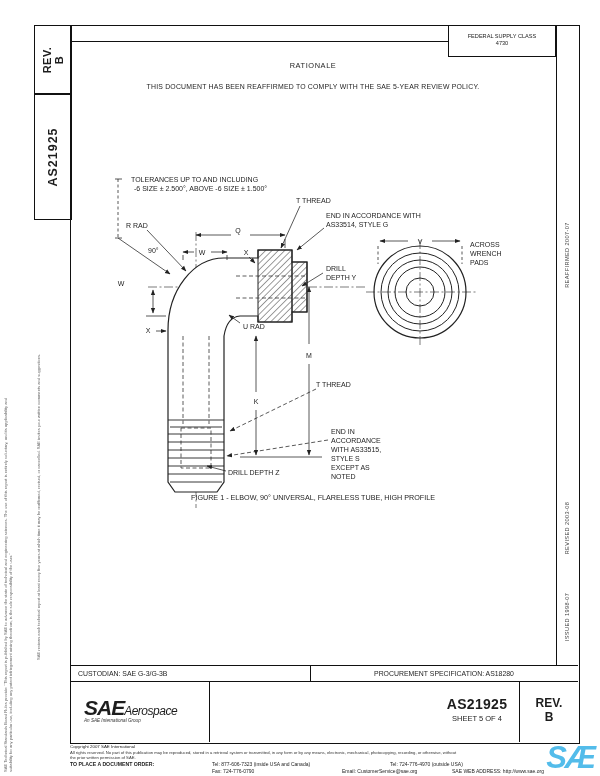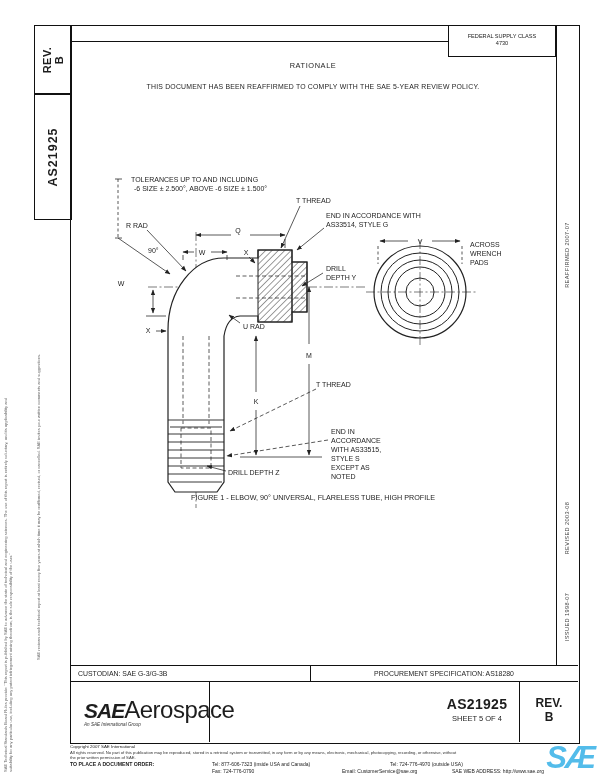--- a/index.html
+++ b/index.html
@@ -15,21 +15,21 @@
   .tinygray{font-size:4.1px;line-height:5px;color:#666;}
   .datetext{font-size:5.6px;letter-spacing:.4px;color:#444;}
   .revbox-line1{font-weight:bold;font-size:11px;letter-spacing:.5px;}
   .asbox{font-weight:bold;font-size:12.5px;letter-spacing:1px;}
   .fsc{font-size:5.6px;text-align:center;line-height:7px;padding-top:7px;}
   .rationale{font-size:7.4px;letter-spacing:.6px;text-align:center;}
   .statement{font-size:6.9px;text-align:center;letter-spacing:.2px;}
   .custext{font-size:6.9px;}
   .tb-cell{box-sizing:border-box;}
   .logo-sae{font-style:italic;font-weight:900;font-size:21px;letter-spacing:-1px;}
-  .logo-aero{font-size:24px;font-weight:300;letter-spacing:-.5px;}
+  .logo-aero{font-style:italic;font-size:12px;font-weight:300;letter-spacing:-.5px;}
   .logo-tag{font-size:4.6px;font-style:italic;color:#333;margin-top:-2px;}
   .aerostd{font-weight:bold;font-size:13.5px;text-align:center;letter-spacing:.5px;}
   .ttl{font-size:7.4px;text-align:center;line-height:9px;}
   .rmark{font-size:7px;}
   .docnum{font-weight:bold;font-size:14px;text-align:center;letter-spacing:.3px;}
   .sheet{font-size:7.5px;text-align:center;margin-top:2px;}
   .revcell{font-weight:bold;font-size:12px;text-align:center;line-height:14px;}
   .foot{font-size:4.4px;color:#222;}
   .footsm{font-size:4.2px;color:#333;}
   .order{font-size:5px;}

